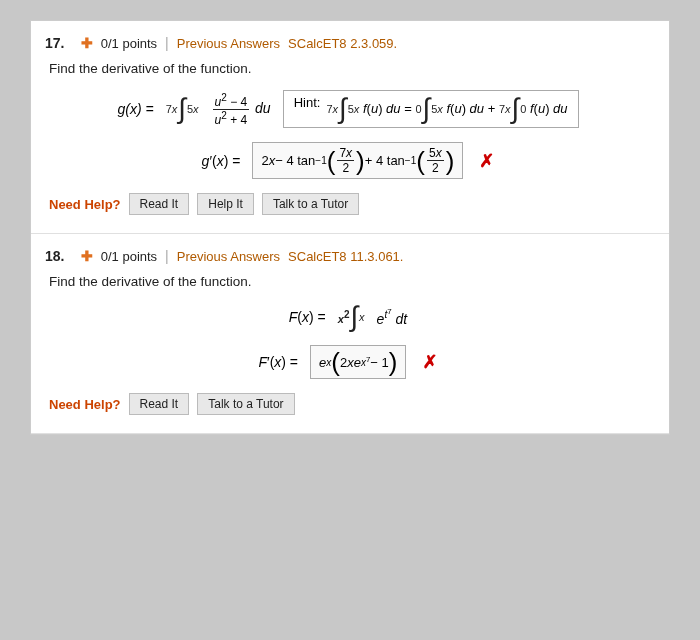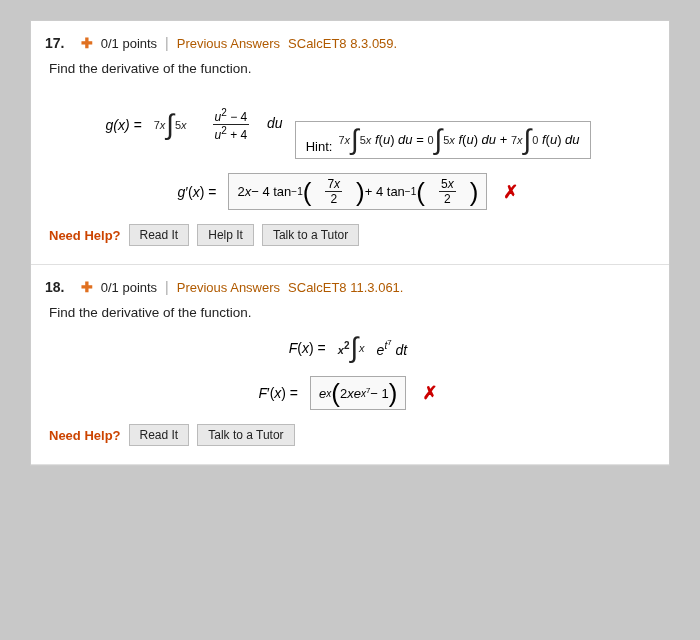--- a/index.html
+++ b/index.html
@@ -72,26 +72,25 @@
       align-items: center;
       border: 1px solid #aaa;
       background: #f9f9f9;
       padding: 3px 8px;
       min-width: 60px;
       min-height: 28px;
       font-size: 13px;
     }
     .hint-box {
       display: inline-flex;
-      align-items: flex-end;
+      align-items: flex-start;
       border: 1px solid #aaa;
       padding: 4px 10px;
       font-size: 13px;
       background: #fff;
-      margin-top: 31px;
     }
     .x-mark {
       color: #cc0000;
       font-size: 18px;
       font-weight: bold;
       margin-left: 4px;
     }
     .need-help {
       display: flex;
       align-items: center;
@@ -124,21 +123,21 @@
       font-size: 28px;
       line-height: 1;
       margin: 0 1px;
     }
     .fraction {
       display: inline-flex;
       flex-direction: column;
       align-items: center;
       vertical-align: middle;
       font-size: 12px;
-      margin: 0 14px;
+      margin: 0 2px;
     }
     .frac-num { border-bottom: 1px solid #222; padding: 0 2px; }
     .frac-den { padding: 0 2px; }
     sup { font-size: 10px; vertical-align: super; }
     .math-text { font-style: italic; }
     .math-row {
       display: flex;
       align-items: center;
       justify-content: center;
       gap: 12px;
@@ -155,21 +154,21 @@
 
 <div class="page-wrapper">
 
   <div class="problem-block">
     <div class="problem-header">
       <span class="problem-number">17.</span>
       <span class="plus-icon">✚</span>
       <span class="points-text">0/1 points</span>
       <span class="separator">|</span>
       <span class="prev-answers">Previous Answers</span>
-      <span class="source-ref">SCalcET8 8.3.059.</span>
+      <span class="source-ref">SCalcET8 2.3.059.</span>
     </div>
 
     <div class="problem-statement">Find the derivative of the function.</div>
 
     <div class="math-display">
       <div class="math-row">
 
         <span class="math-text"><i>g</i>(<i>x</i>) =</span>
 
         <span class="integral">

